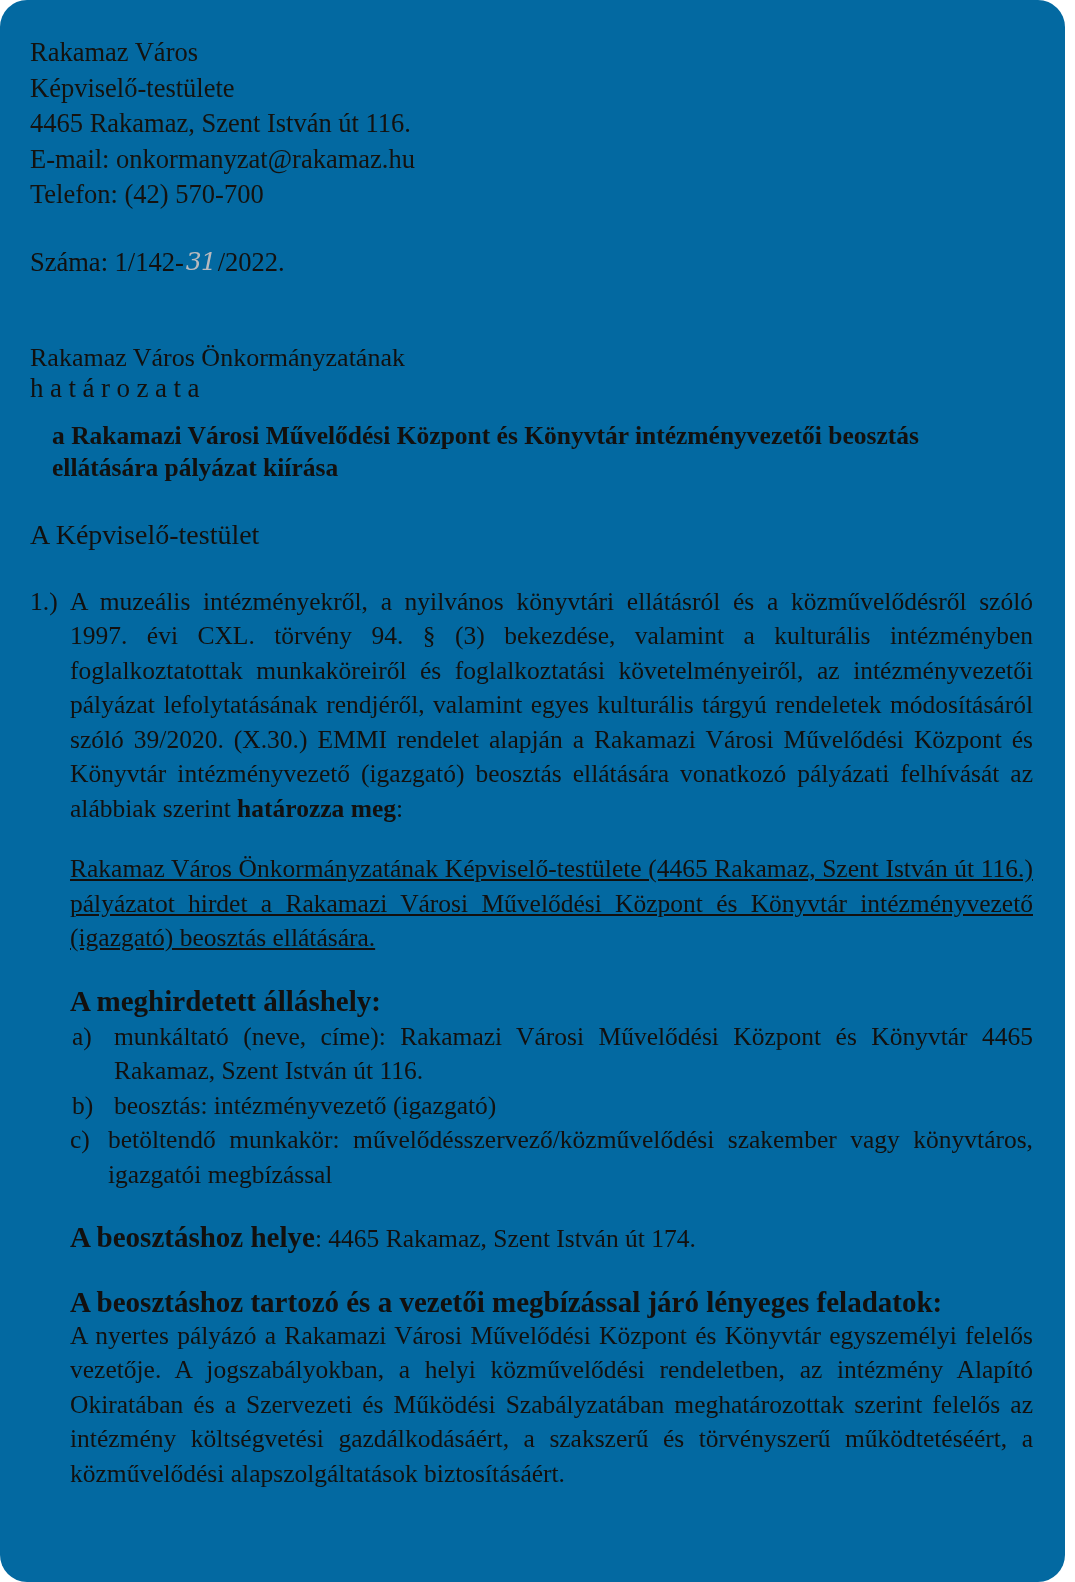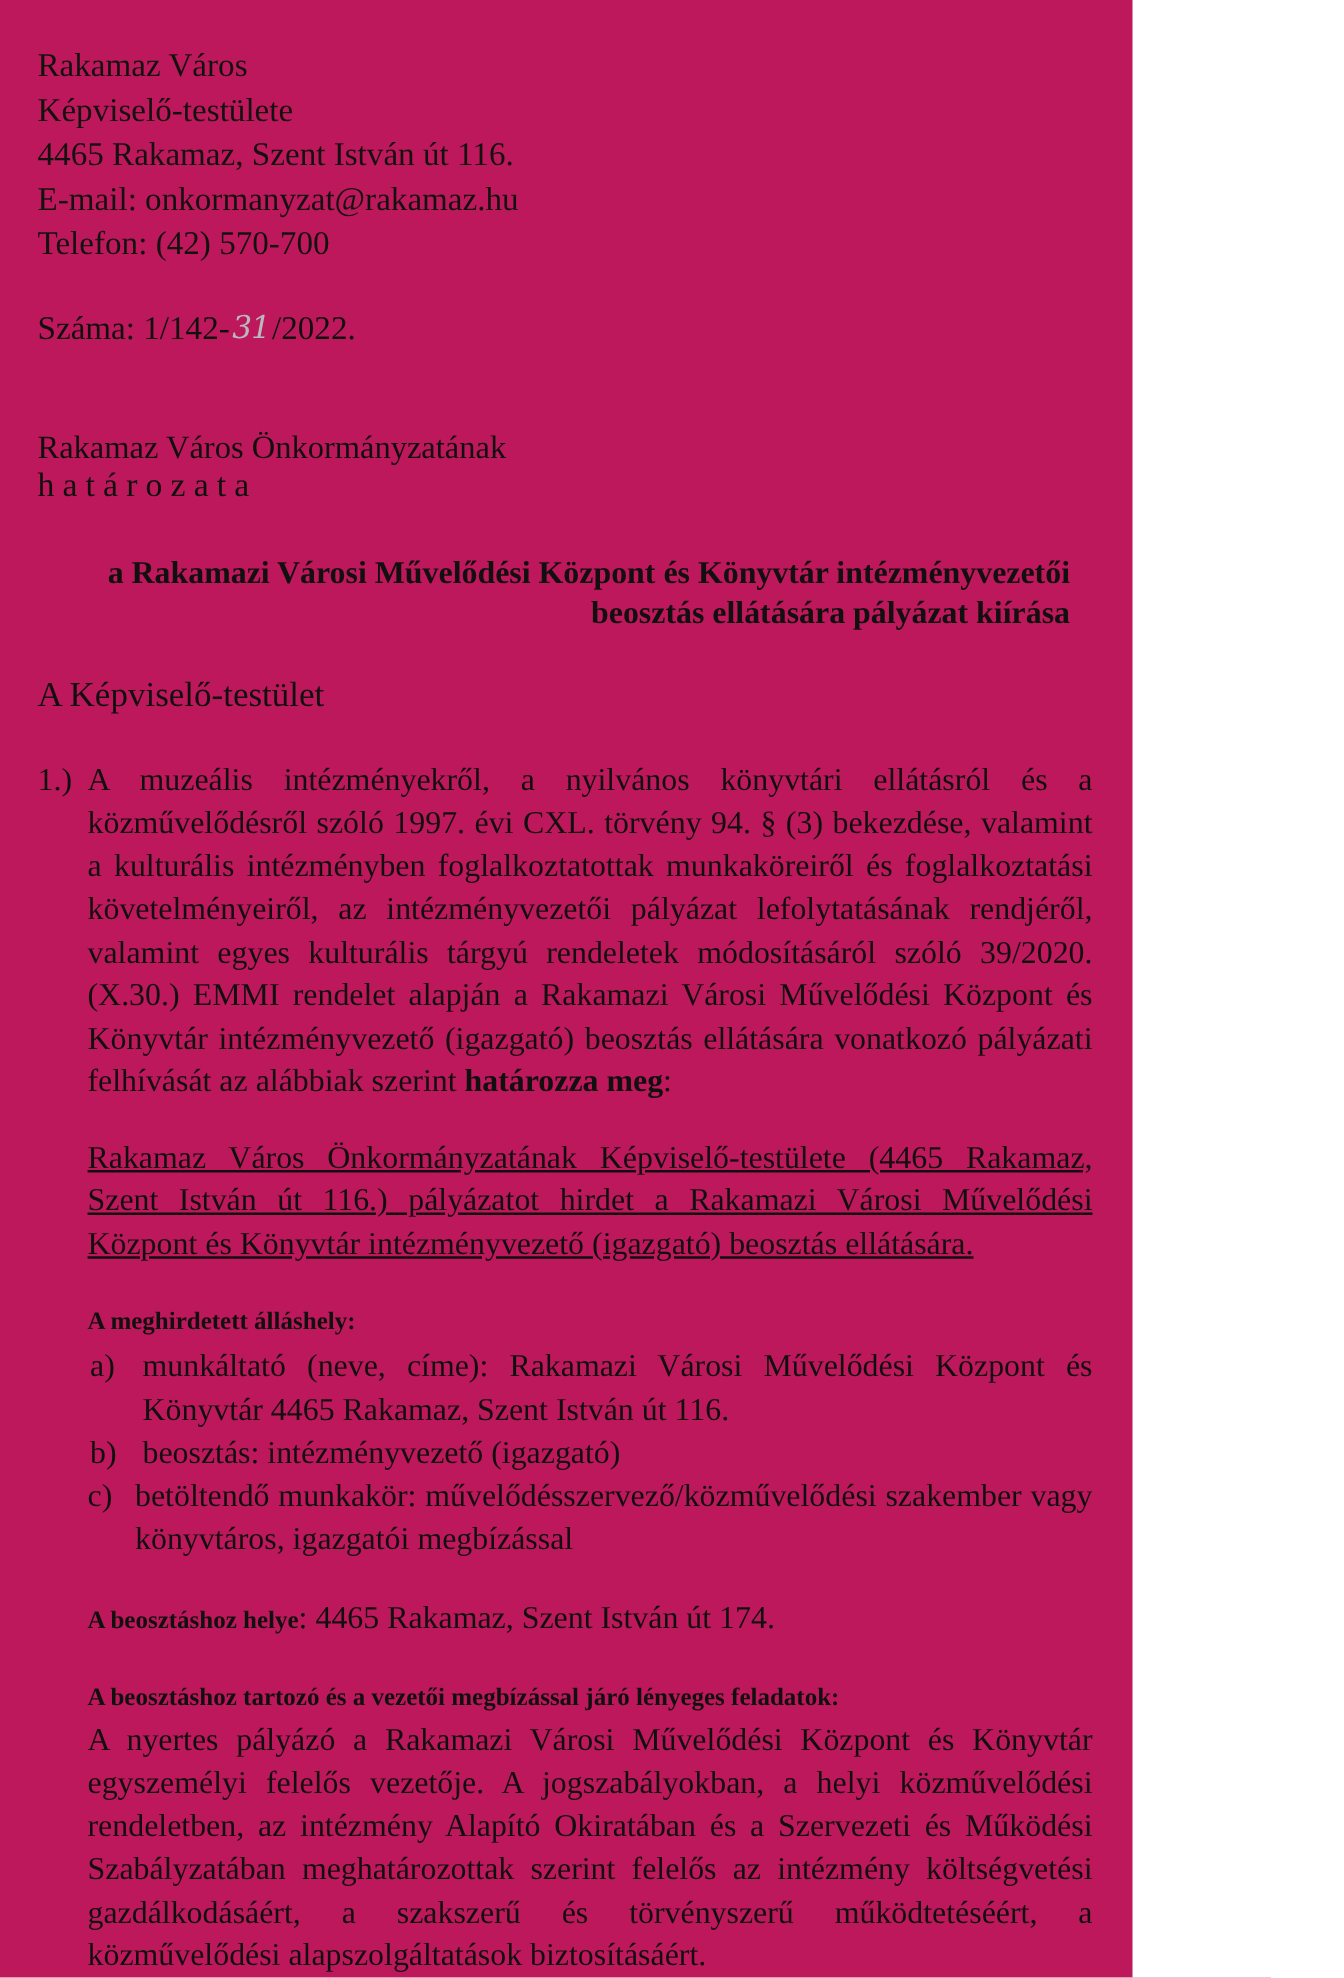--- a/index.html
+++ b/index.html
@@ -11,25 +11,26 @@
   body {
     width: 1075px;
     height: 1582px;
     font-family: "Liberation Serif", "DejaVu Serif", serif;
     color: #12100f;
     -webkit-font-smoothing: antialiased;
   }
   .page {
     position: relative;
     box-sizing: border-box;
-    width: 906px;
+    width: 1065px;
     height: 1582px;
     padding: 30px 32px 0 30px;
-    background: #be185d;
+    background: #0369a1;
     overflow: hidden;
+    border-radius: 27px;
   }
 
   
   .letterhead {
     margin-top: 5px;
     font-size: 26.5px;
     line-height: 35.5px;
     color: #14120f;
   }
   .letterhead div { white-space: nowrap; }
@@ -58,22 +59,22 @@
     font-size: 26px;
     line-height: 31px;
   }
   .heading-block .spaced {
     letter-spacing: 6.5px;
     font-size: 27px;
   }
 
   
   .subject {
-    margin-top: 38px;
-    text-align: right;
+    margin-top: 16px;
+    text-align: left;
     font-weight: bold;
     font-size: 25.5px;
     line-height: 32px;
     padding: 0 18px 0 22px;
   }
 
   
   .intro {
     margin-top: 35px;
     font-size: 28px;
@@ -97,21 +98,21 @@
     text-align: justify;
     text-justify: inter-word;
     font-size: 25.5px;
     line-height: 34.5px;
     hyphens: none;
   }
   p.just + p.just { margin-top: 26px; text-decoration: underline; }
 
   .sec-title {
     font-weight: bold;
-    font-size: 20px;
+    font-size: 29px;
     line-height: 34px;
   }
 
   
   .alpha {
     margin-top: 2px;
   }
   .alpha .row {
     position: relative;
     padding-left: 44px;

